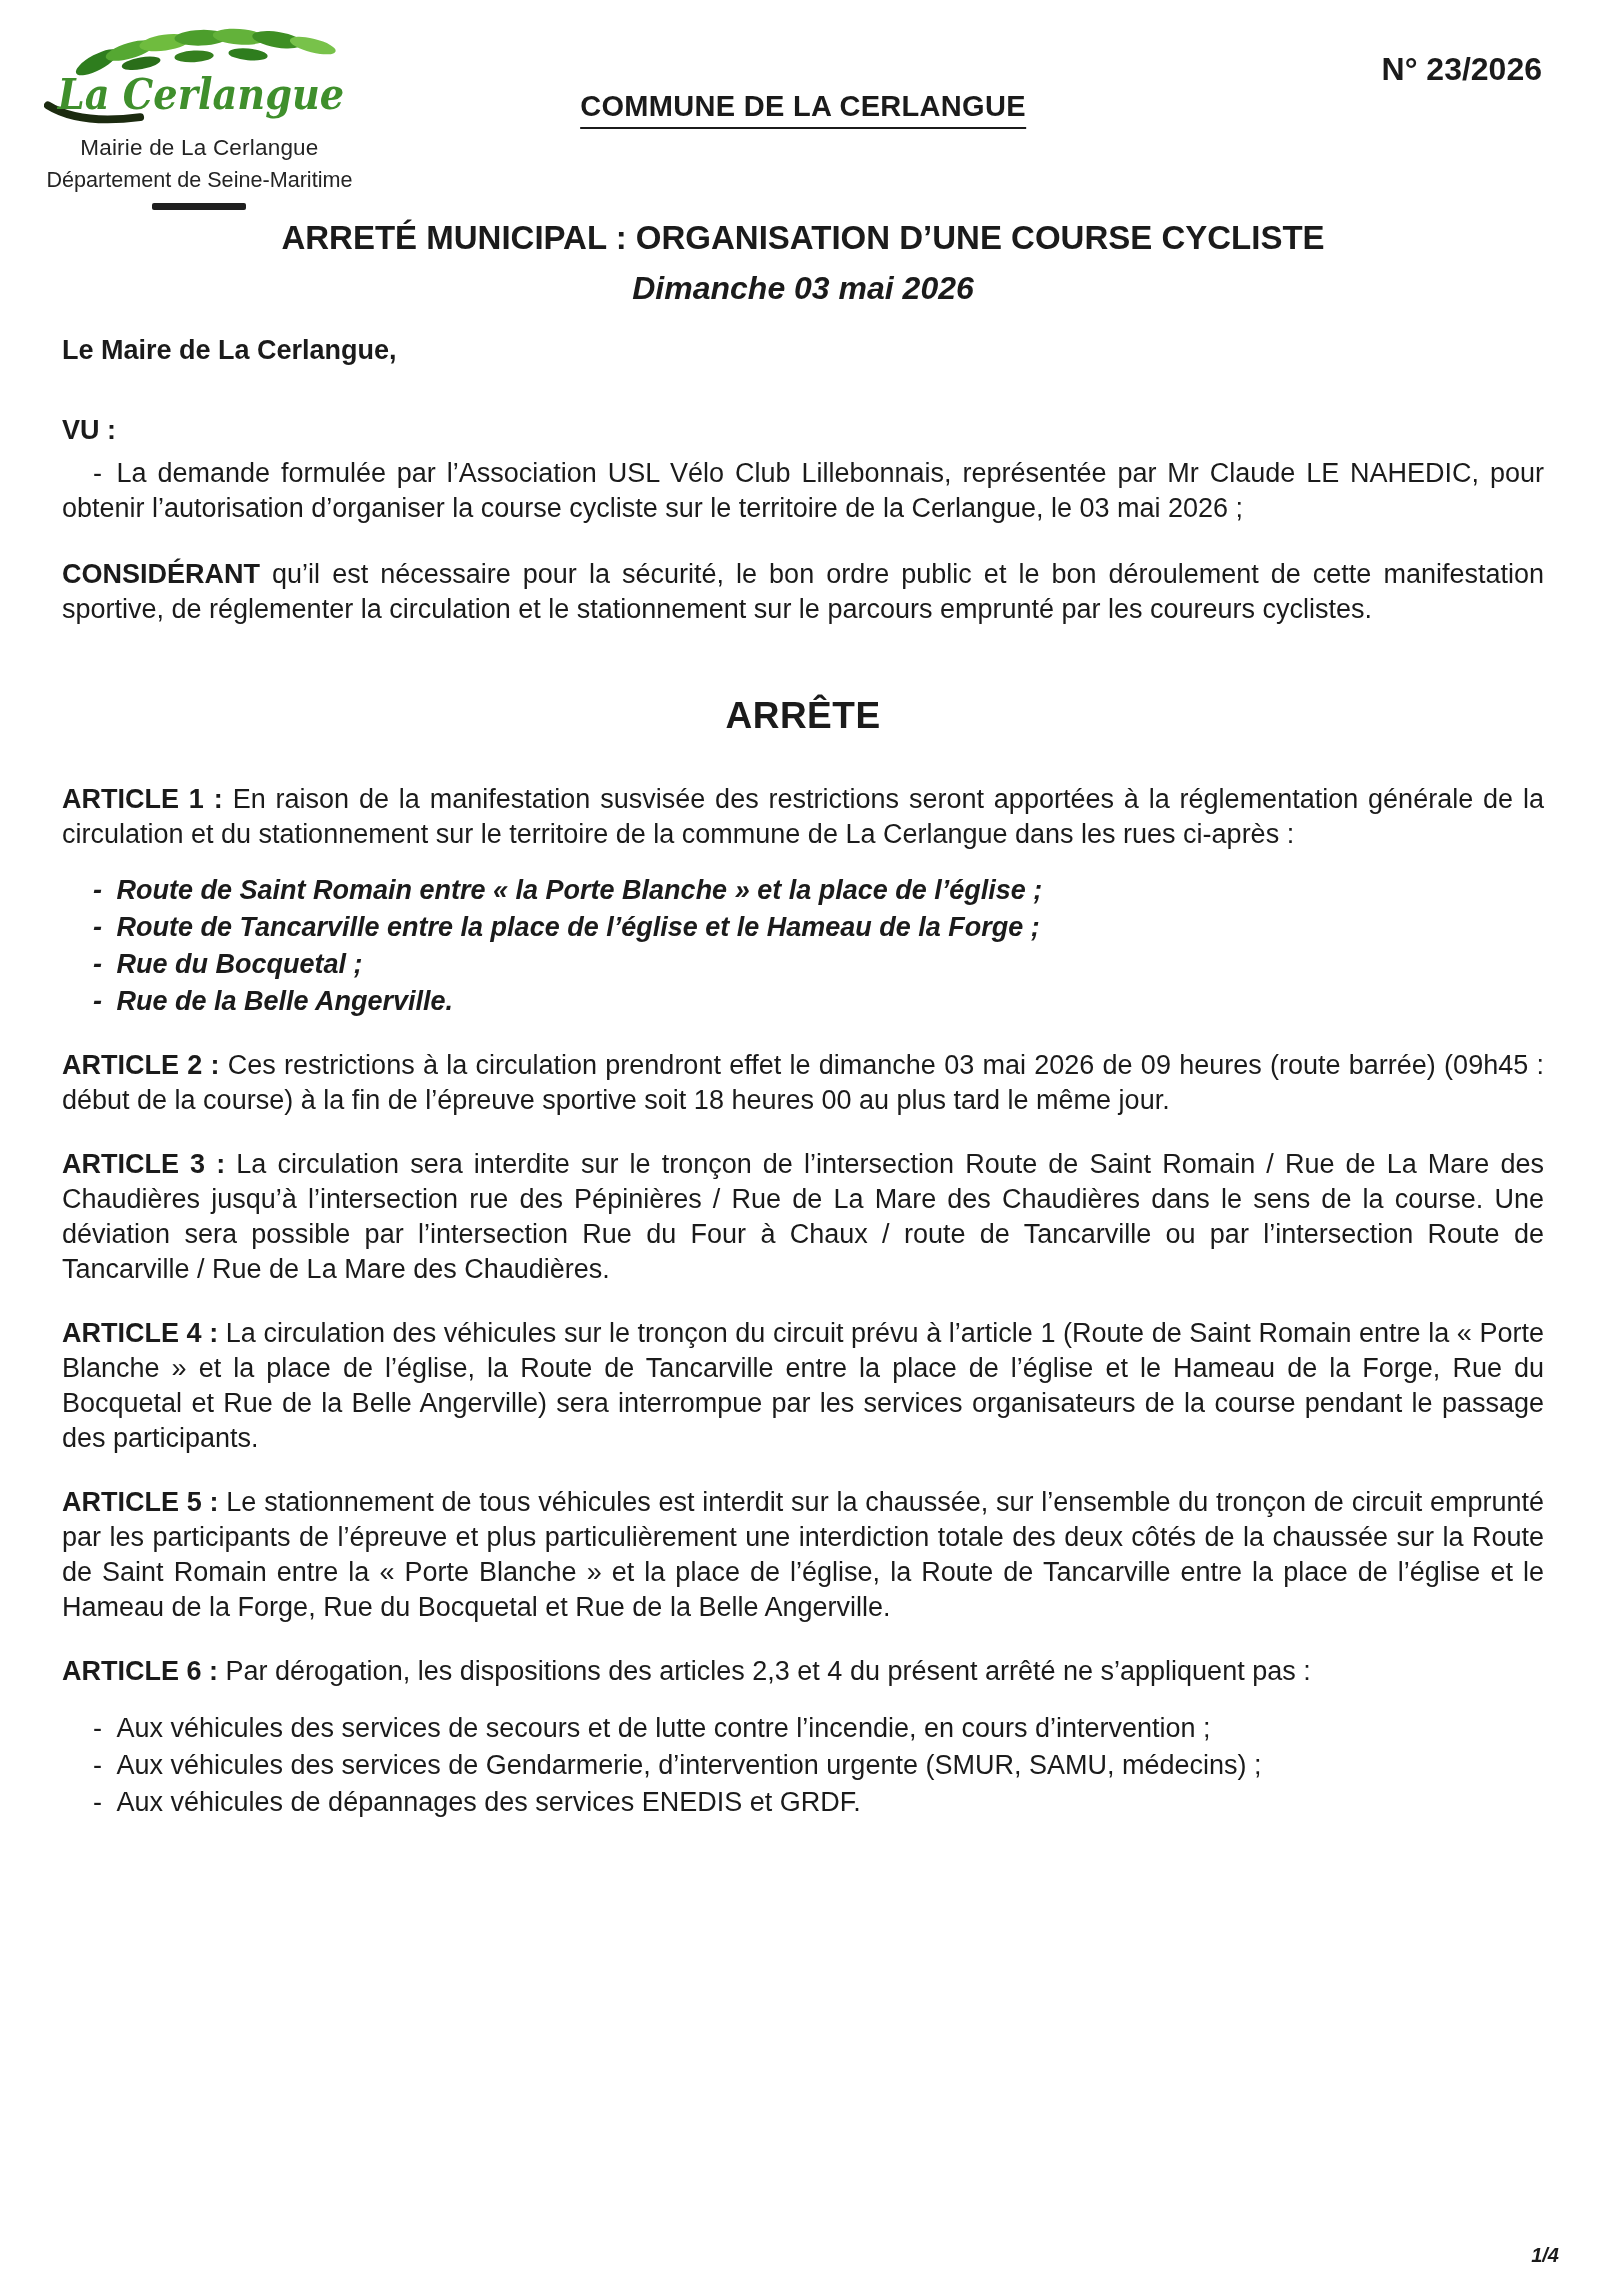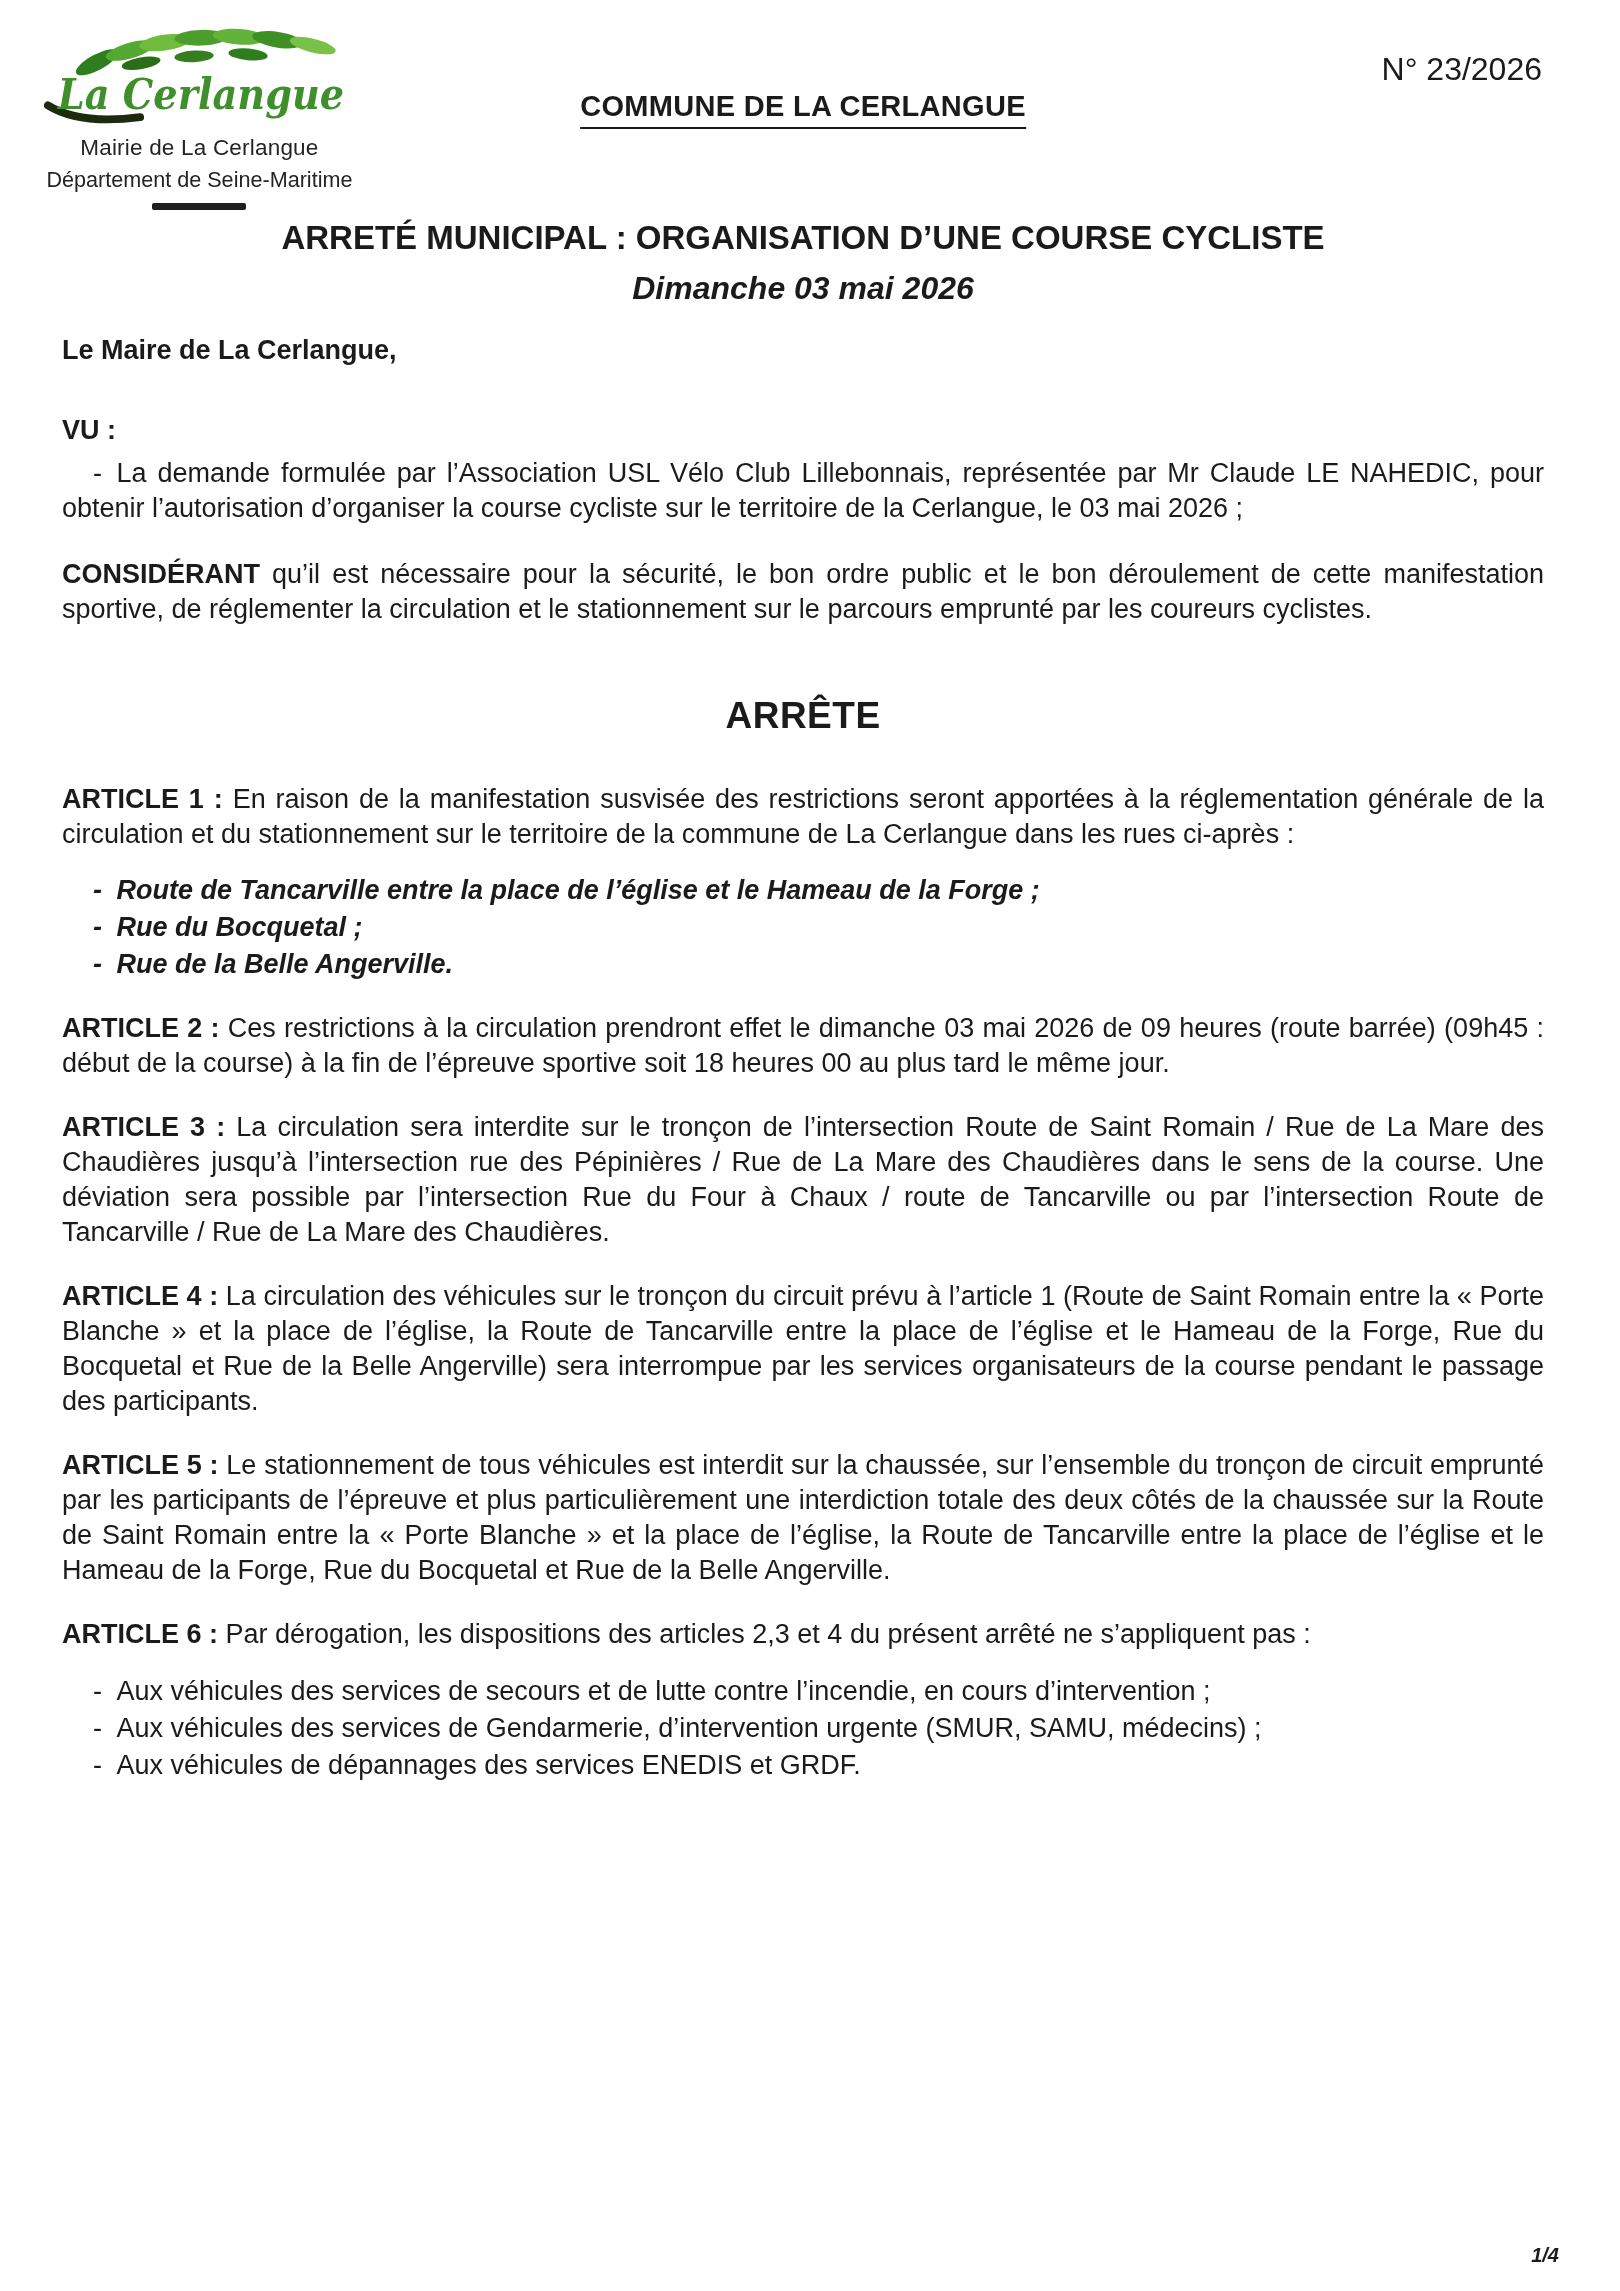--- a/index.html
+++ b/index.html
@@ -18,21 +18,21 @@
   .header { position:relative; height:176px; }
   .logo-block { position:absolute; left:-17.6px; top:-5.9px; width:310px; text-align:center; }
   .logo-sub1 { font-size:22.5px; color:#242424; margin-top:2px; letter-spacing:0.2px; }
   .logo-sub2 { font-size:21.6px; color:#242424; margin-top:5.9px; }
   .logo-rule { width:94px; height:6.9px; background:#1f1f1f; margin:9.8px auto 0 auto; border-radius:2px; }
   .commune-title {
     position:absolute; left:50%; transform:translateX(-50%); top:61px;
     font-size:29px; font-weight:bold; letter-spacing:0.3px;
     border-bottom:2.9px solid #1b1b1b; padding-bottom:3.9px; white-space:nowrap;
   }
-  .doc-number { position:absolute; right:2px; top:21.6px; font-size:32px; font-weight:normal; }
+  .doc-number { position:absolute; right:2px; top:21.6px; font-size:32px; font-weight:bold; }
 
   
   .main-title { text-align:center; font-size:33px; font-weight:bold; margin-top:13.7px; }
   .date-title { text-align:center; font-size:32px; font-weight:bold; font-style:italic; margin-top:13.7px; }
 
   
   .body-text { font-size:27px; line-height:35px; }
   .justify { text-align:justify; }
   .mayor-line { font-weight:bold; margin-top:25.5px; }
   .vu-label { font-weight:bold; margin-top:45px; }
@@ -102,20 +102,21 @@
     <span>qu’il est nécessaire pour la sécurité, le bon ordre public et le bon déroulement de cette manifestation sportive, de réglementer la circulation et le stationnement sur le parcours emprunté par les coureurs cyclistes.</span>
   </p>
 
   <div class="arrete-heading">ARRÊTE</div>
 
   <p class="body-text justify article">
     <strong>ARTICLE 1 :</strong>
     <span>En raison de la manifestation susvisée des restrictions seront apportées à la réglementation générale de la circulation et du stationnement sur le territoire de la commune de La Cerlangue dans les rues ci-après :</span>
   </p>
   <div class="bullet-group">
+    <p class="body-text bullet bullet-bold-italic"><span class="dash">-</span><span>Route de Saint Romain entre « la Porte Blanche » et la place de l’église ;</span></p>
     <p class="body-text bullet bullet-bold-italic"><span class="dash">-</span><span>Route de Tancarville entre la place de l’église et le Hameau de la Forge ;</span></p>
     <p class="body-text bullet bullet-bold-italic"><span class="dash">-</span><span>Rue du Bocquetal ;</span></p>
     <p class="body-text bullet bullet-bold-italic"><span class="dash">-</span><span>Rue de la Belle Angerville.</span></p>
   </div>
 
   <p class="body-text justify article">
     <strong>ARTICLE 2 :</strong>
     <span>Ces restrictions à la circulation prendront effet le dimanche 03 mai 2026 de 09 heures (route barrée) (09h45 : début de la course) à la fin de l’épreuve sportive soit 18 heures 00 au plus tard le même jour.</span>
   </p>
 

